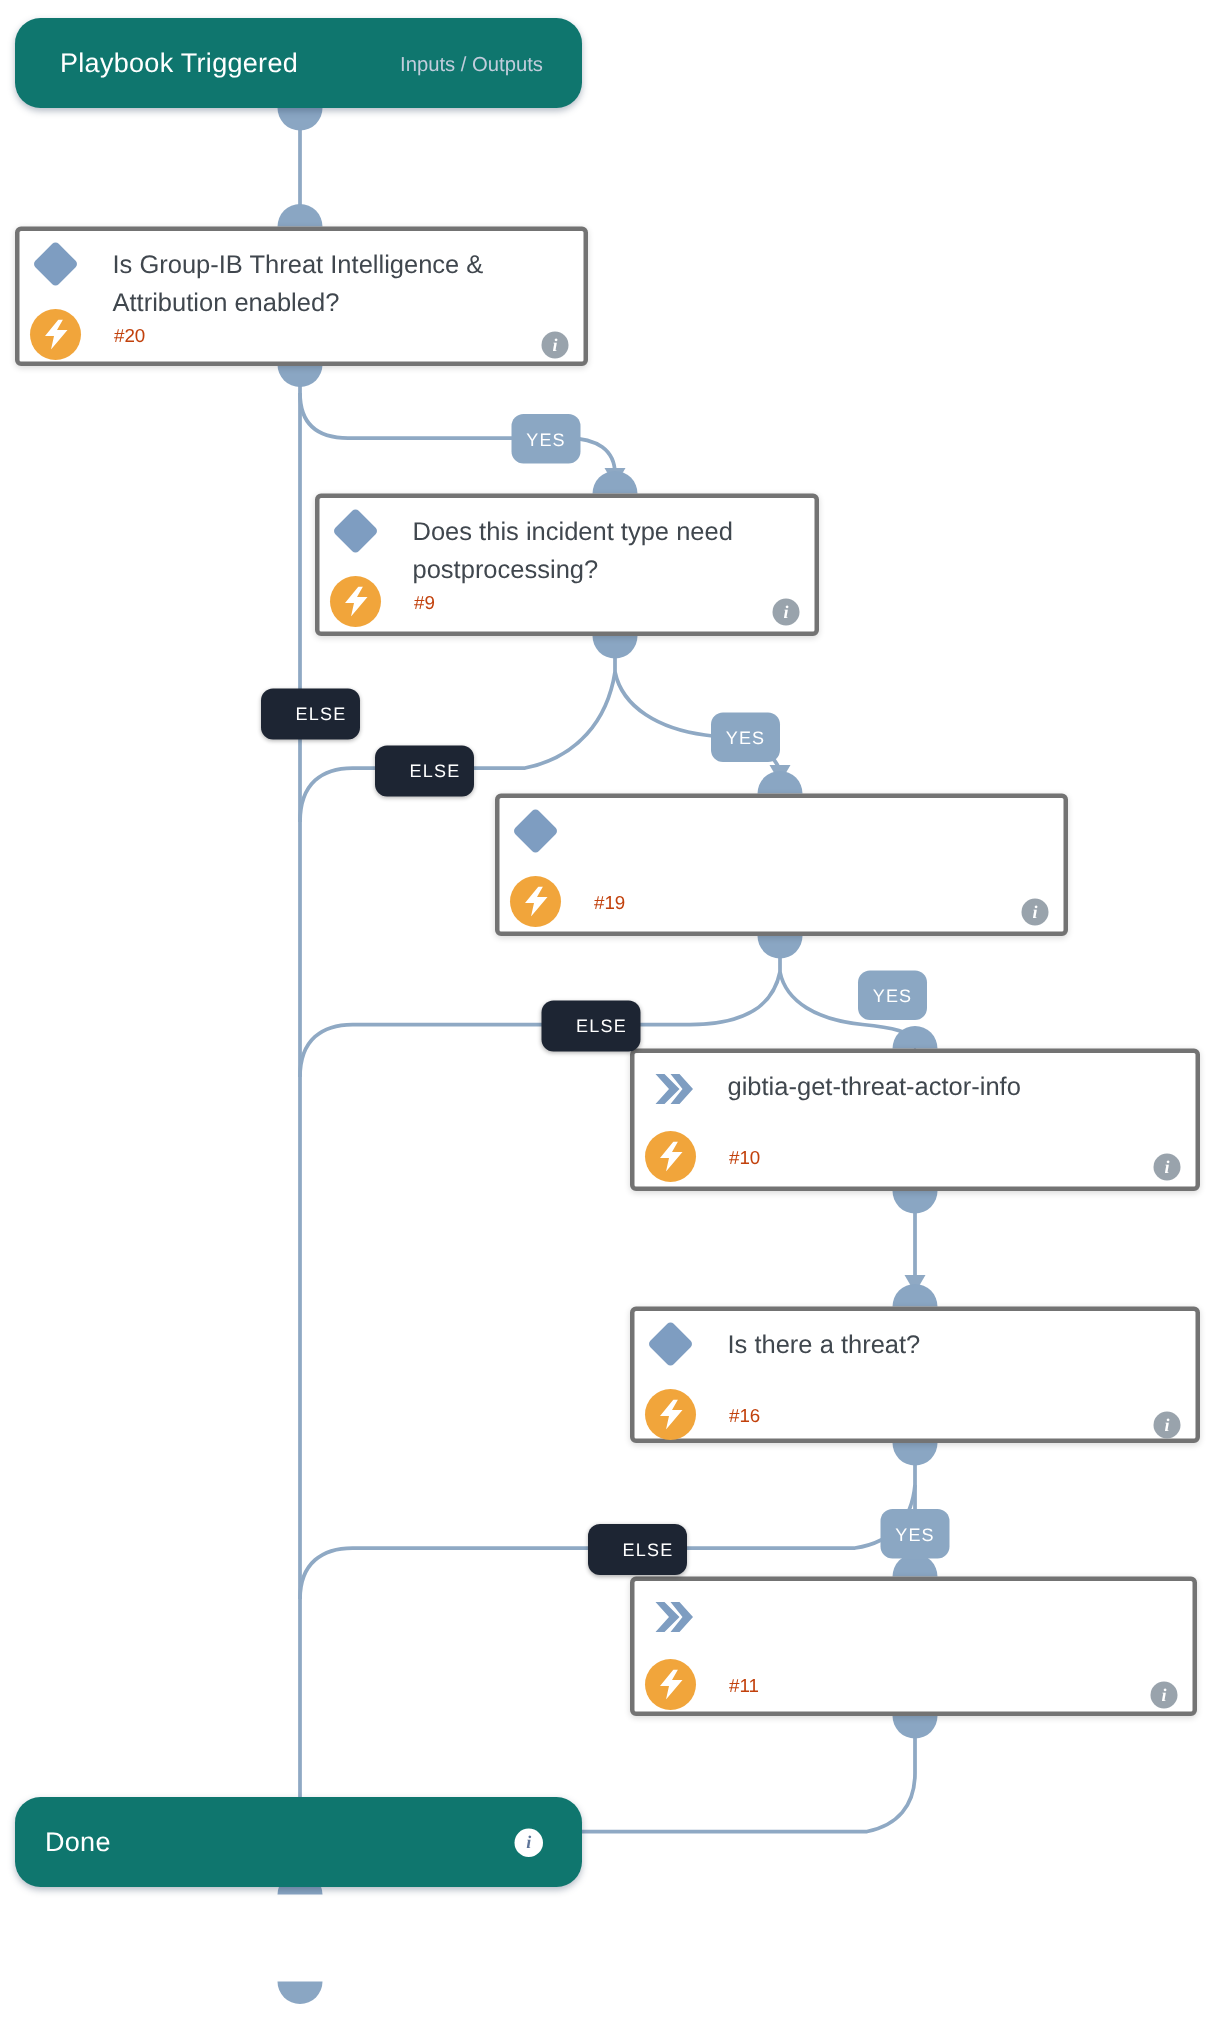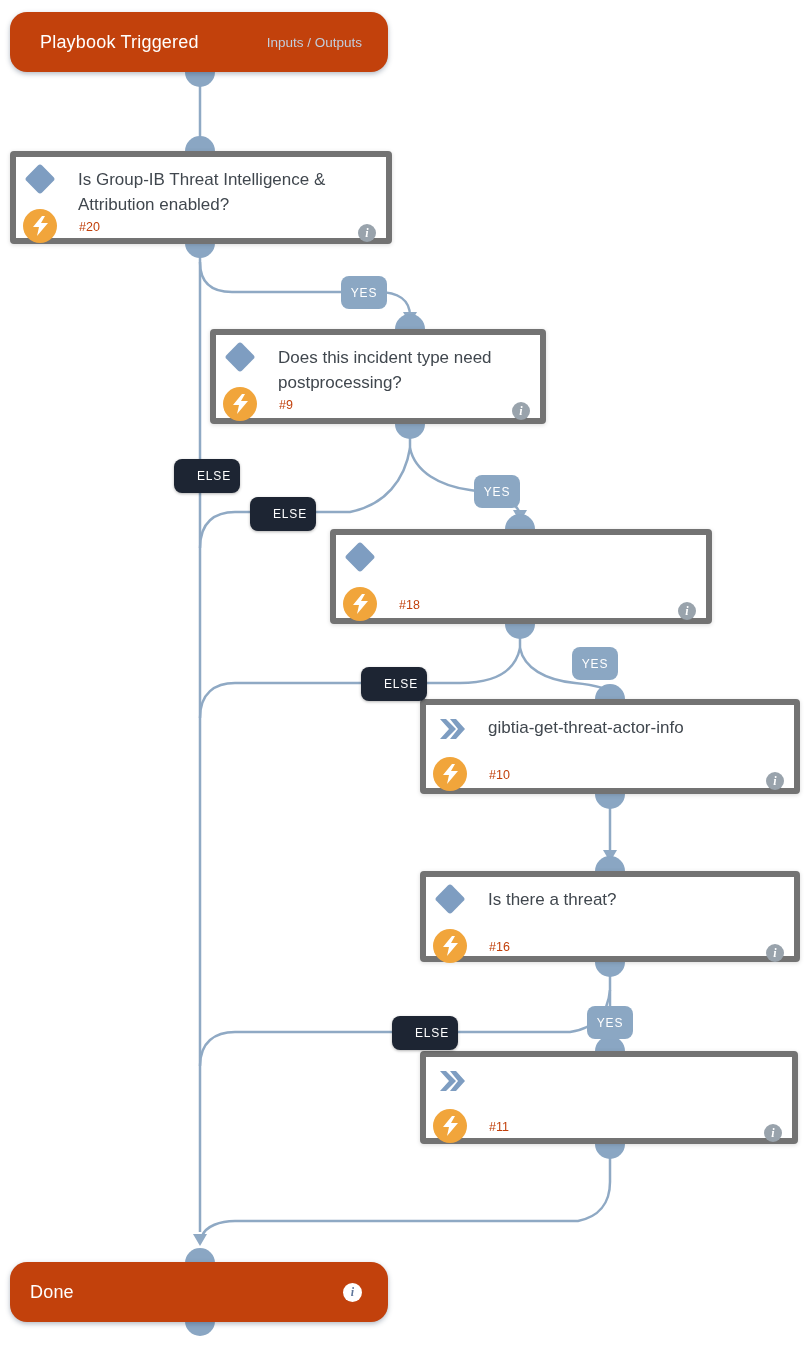--- a/index.html
+++ b/index.html
@@ -1,28 +1,28 @@
 <!DOCTYPE html>
 <html><head>
 <meta charset="utf-8">
 <style>
   html,body{margin:0;padding:0;background:#fff;}
   body{font-family:"Liberation Sans","DejaVu Sans",sans-serif;}
   .canvas{position:relative;width:810px;height:1349px;background:#ffffff;overflow:hidden;}
   .connector-layer{position:absolute;left:0;top:0;z-index:1;}
 
   
-  .pill{position:absolute;z-index:2;height:60px;border-radius:17px;background:#c2410c;
+  .pill{position:absolute;z-index:2;height:60px;border-radius:17px;background:#0f766e;
         box-shadow:0 2px 5px rgba(40,60,90,.35);display:flex;align-items:center;
         justify-content:space-between;padding:0 26px 0 30px;box-sizing:border-box;}
   .pill .pill-title{color:#ffffff;font-size:18px;letter-spacing:.2px;}
   .pill .pill-link{color:#c2cddc;font-size:13.5px;}
 
   
-  .card{position:absolute;z-index:2;background:#ffffff;border:6px solid #737373;
+  .card{position:absolute;z-index:2;background:#ffffff;border:3px solid #737373;
         border-radius:4px;box-shadow:0 1px 4px rgba(0,0,0,.15);box-sizing:border-box;}
   .card .title{position:absolute;left:62px;top:10px;width:268px;font-size:17px;
         line-height:25px;color:#40474e;}
   .card .task-id{position:absolute;left:63px;top:63px;font-size:12.5px;color:#c2410c;}
   .diamond{position:absolute;left:13px;top:11px;width:22px;height:22px;background:#7e9dc1;
         border-radius:3px;transform:rotate(45deg);}
   .chevrons{position:absolute;left:13px;top:13px;}
   .bolt{position:absolute;left:7px;top:52px;width:34px;height:34px;border-radius:50%;
         background:#f1a53b;display:flex;align-items:center;justify-content:center;}
   .info{position:absolute;right:10px;top:67px;width:18px;height:18px;border-radius:50%;
@@ -115,21 +115,21 @@
     <span class="info">i</span>
   </div>
 
   <div class="card" style="left:330px;top:529px;width:382px;height:95px;">
     <span class="diamond"></span>
     <span class="bolt">
       <svg width="17" height="20" viewBox="0 0 17 20">
           <polygon points="10,0 1,11 7,11 5,20 16,7 9,7 13,0" fill="#fff"></polygon>
         </svg>
     </span>
-    <span class="task-id">#18</span>
+    <span class="task-id">#19</span>
     <span class="info">i</span>
   </div>
 
   <div class="card" style="left:420px;top:699px;width:380px;height:95px;">
     <span class="chevrons">
       <svg width="27" height="22" viewBox="0 0 27 22">
         <polygon points="1,1 7,1 17,11 7,21 1,21 10,11" fill="#7e9dc1"></polygon>
         <polygon points="11,1 17,1 26,11 17,21 11,21 19,11" fill="#7e9dc1"></polygon>
       </svg>
     </span>
@@ -164,21 +164,21 @@
     </span>
     <span class="bolt">
       <svg width="17" height="20" viewBox="0 0 17 20">
           <polygon points="10,0 1,11 7,11 5,20 16,7 9,7 13,0" fill="#fff"></polygon>
         </svg>
     </span>
     <span class="task-id">#11</span>
     <span class="info">i</span>
   </div>
 
-  <div class="pill" style="left:10px;top:1262px;width:378px;padding-left:20px;">
+  <div class="pill" style="left:10px;top:1198px;width:378px;padding-left:20px;">
     <span class="pill-title">Done</span>
     <span class="info inverse">i</span>
   </div>
 
   <div class="edge-label yes" style="left:341px;top:276px;">YES</div>
   <div class="edge-label yes" style="left:474px;top:475px;">YES</div>
   <div class="edge-label yes" style="left:572px;top:647px;">YES</div>
   <div class="edge-label yes" style="left:587px;top:1006px;">YES</div>
   <div class="edge-label else" style="left:174px;top:459px;">ELSE</div>
   <div class="edge-label else" style="left:250px;top:497px;">ELSE</div>

